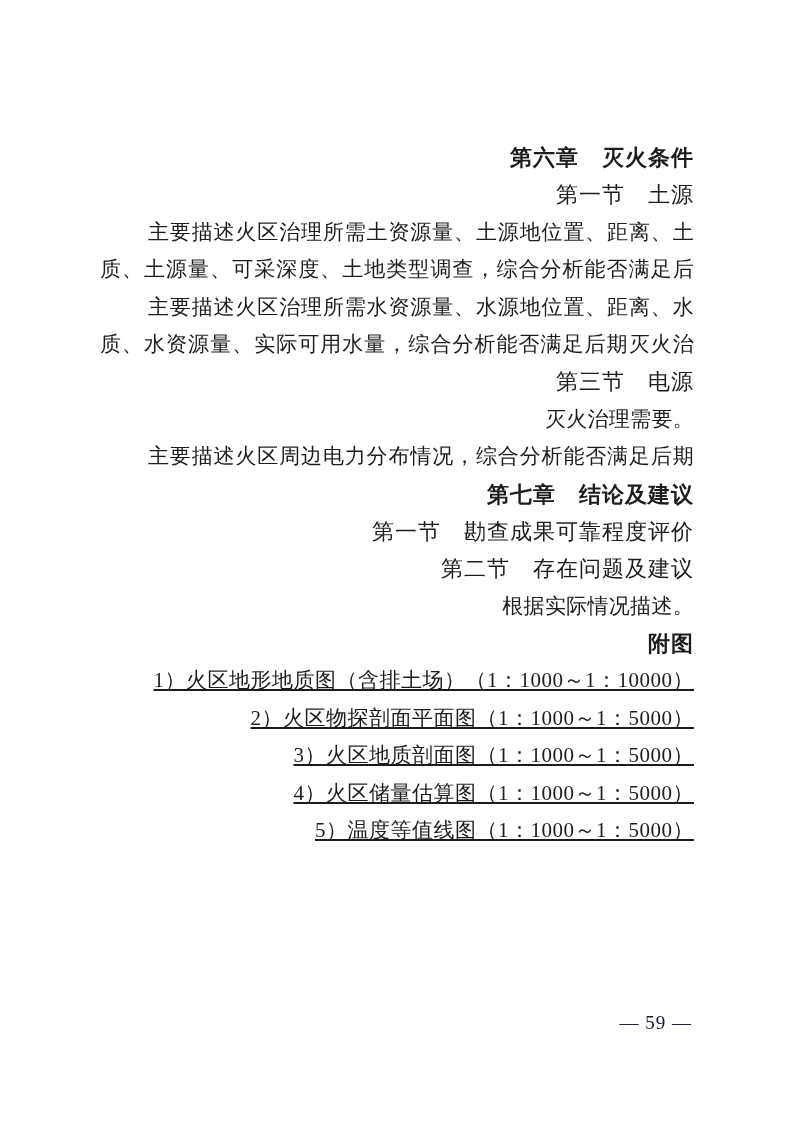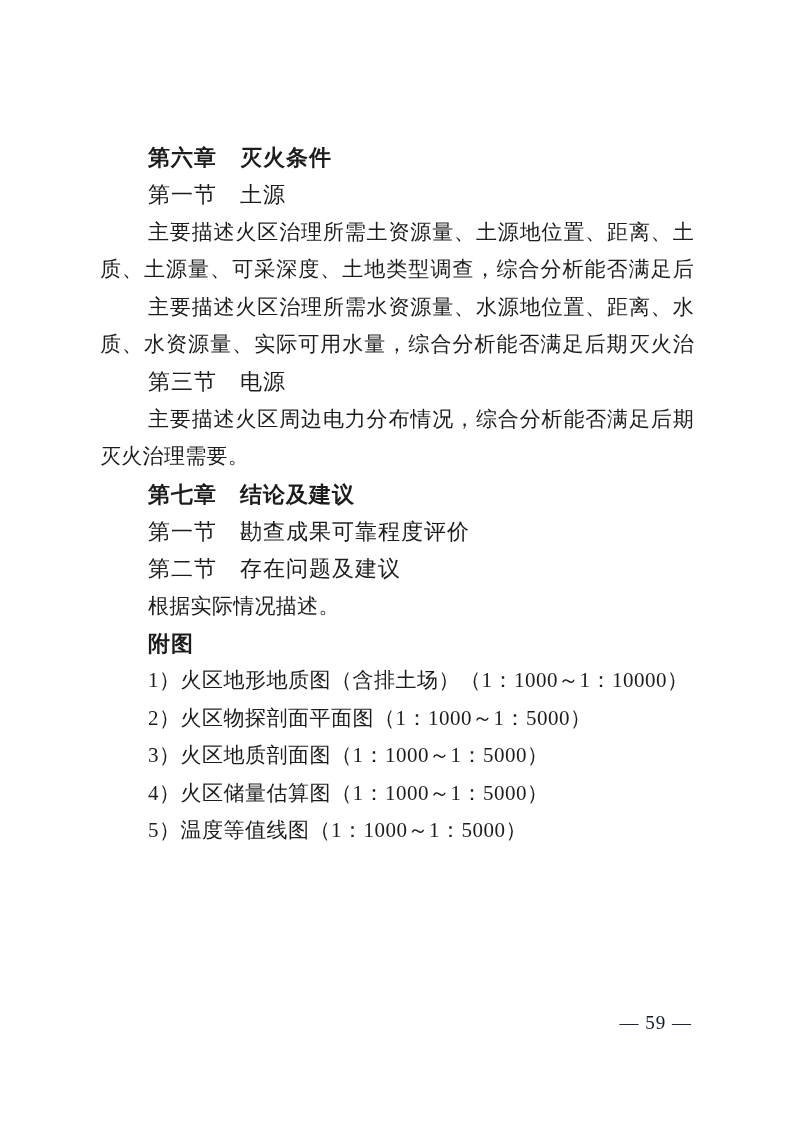--- a/index.html
+++ b/index.html
@@ -21,20 +21,21 @@
     left: 100px;
     top: 139px;
     width: 594px;
   }
   .line {
     height: 37.4px;
     line-height: 37.4px;
     font-size: 21px;
     white-space: nowrap;
     letter-spacing: 0.3px;
+    text-align: right;
   }
   .indent {
     padding-left: 48px;
   }
   .justify {
     white-space: normal;
     text-align: justify;
     text-align-last: justify;
     text-justify: inter-character;
     overflow: hidden;
@@ -44,20 +45,21 @@
     font-weight: 700;
     font-size: 22px;
     letter-spacing: 1px;
   }
   .section {
     font-size: 22px;
     letter-spacing: 1px;
   }
   .list-item {
     letter-spacing: 0.5px;
+    text-decoration: underline;
   }
   .page-number {
     position: absolute;
     top: 1008px;
     right: 101px;
     height: 30px;
     line-height: 30px;
     font-size: 19px;
     letter-spacing: 1px;
     color: #0f172a;
@@ -71,22 +73,22 @@
 
     <div class="line chapter indent">第六章　灭火条件</div>
     <div class="line section indent">第一节　土源</div>
     <div class="line indent justify">主要描述火区治理所需土资源量、土源地位置、距离、土</div>
     <div class="line justify">质、土源量、可采深度、土地类型调查，综合分析能否满足后</div>
 
     <div class="line indent justify">主要描述火区治理所需水资源量、水源地位置、距离、水</div>
     <div class="line justify">质、水资源量、实际可用水量，综合分析能否满足后期灭火治</div>
 
     <div class="line section indent">第三节　电源</div>
+    <div class="line">灭火治理需要。</div>
     <div class="line indent justify">主要描述火区周边电力分布情况，综合分析能否满足后期</div>
-    <div class="line">灭火治理需要。</div>
 
     <div class="line chapter indent">第七章　结论及建议</div>
     <div class="line section indent">第一节　勘查成果可靠程度评价</div>
     <div class="line section indent">第二节　存在问题及建议</div>
     <div class="line indent">根据实际情况描述。</div>
 
     <div class="line chapter indent">附图</div>
 
     <div class="line list-item indent">1）火区地形地质图（含排土场）（1：1000～1：10000）</div>
     <div class="line list-item indent">2）火区物探剖面平面图（1：1000～1：5000）</div>

